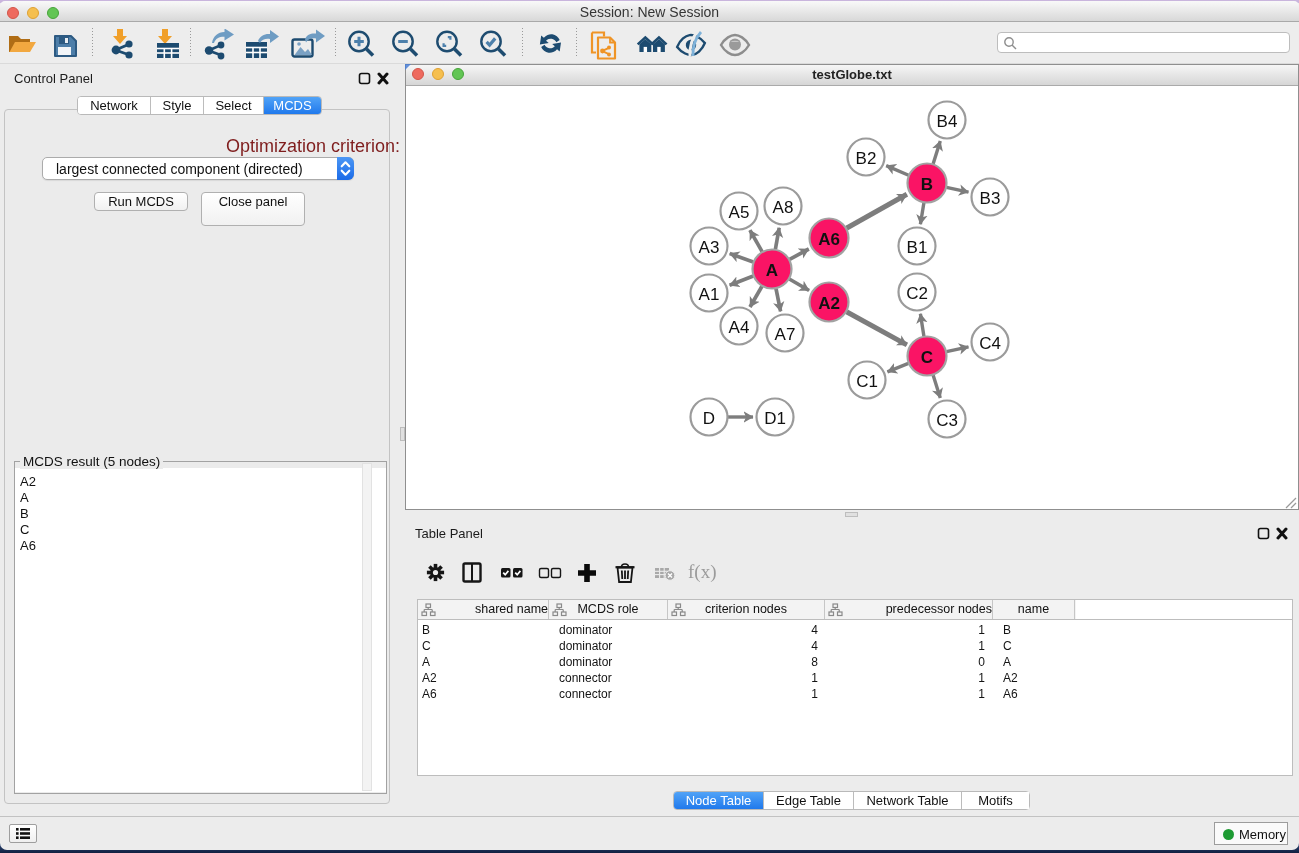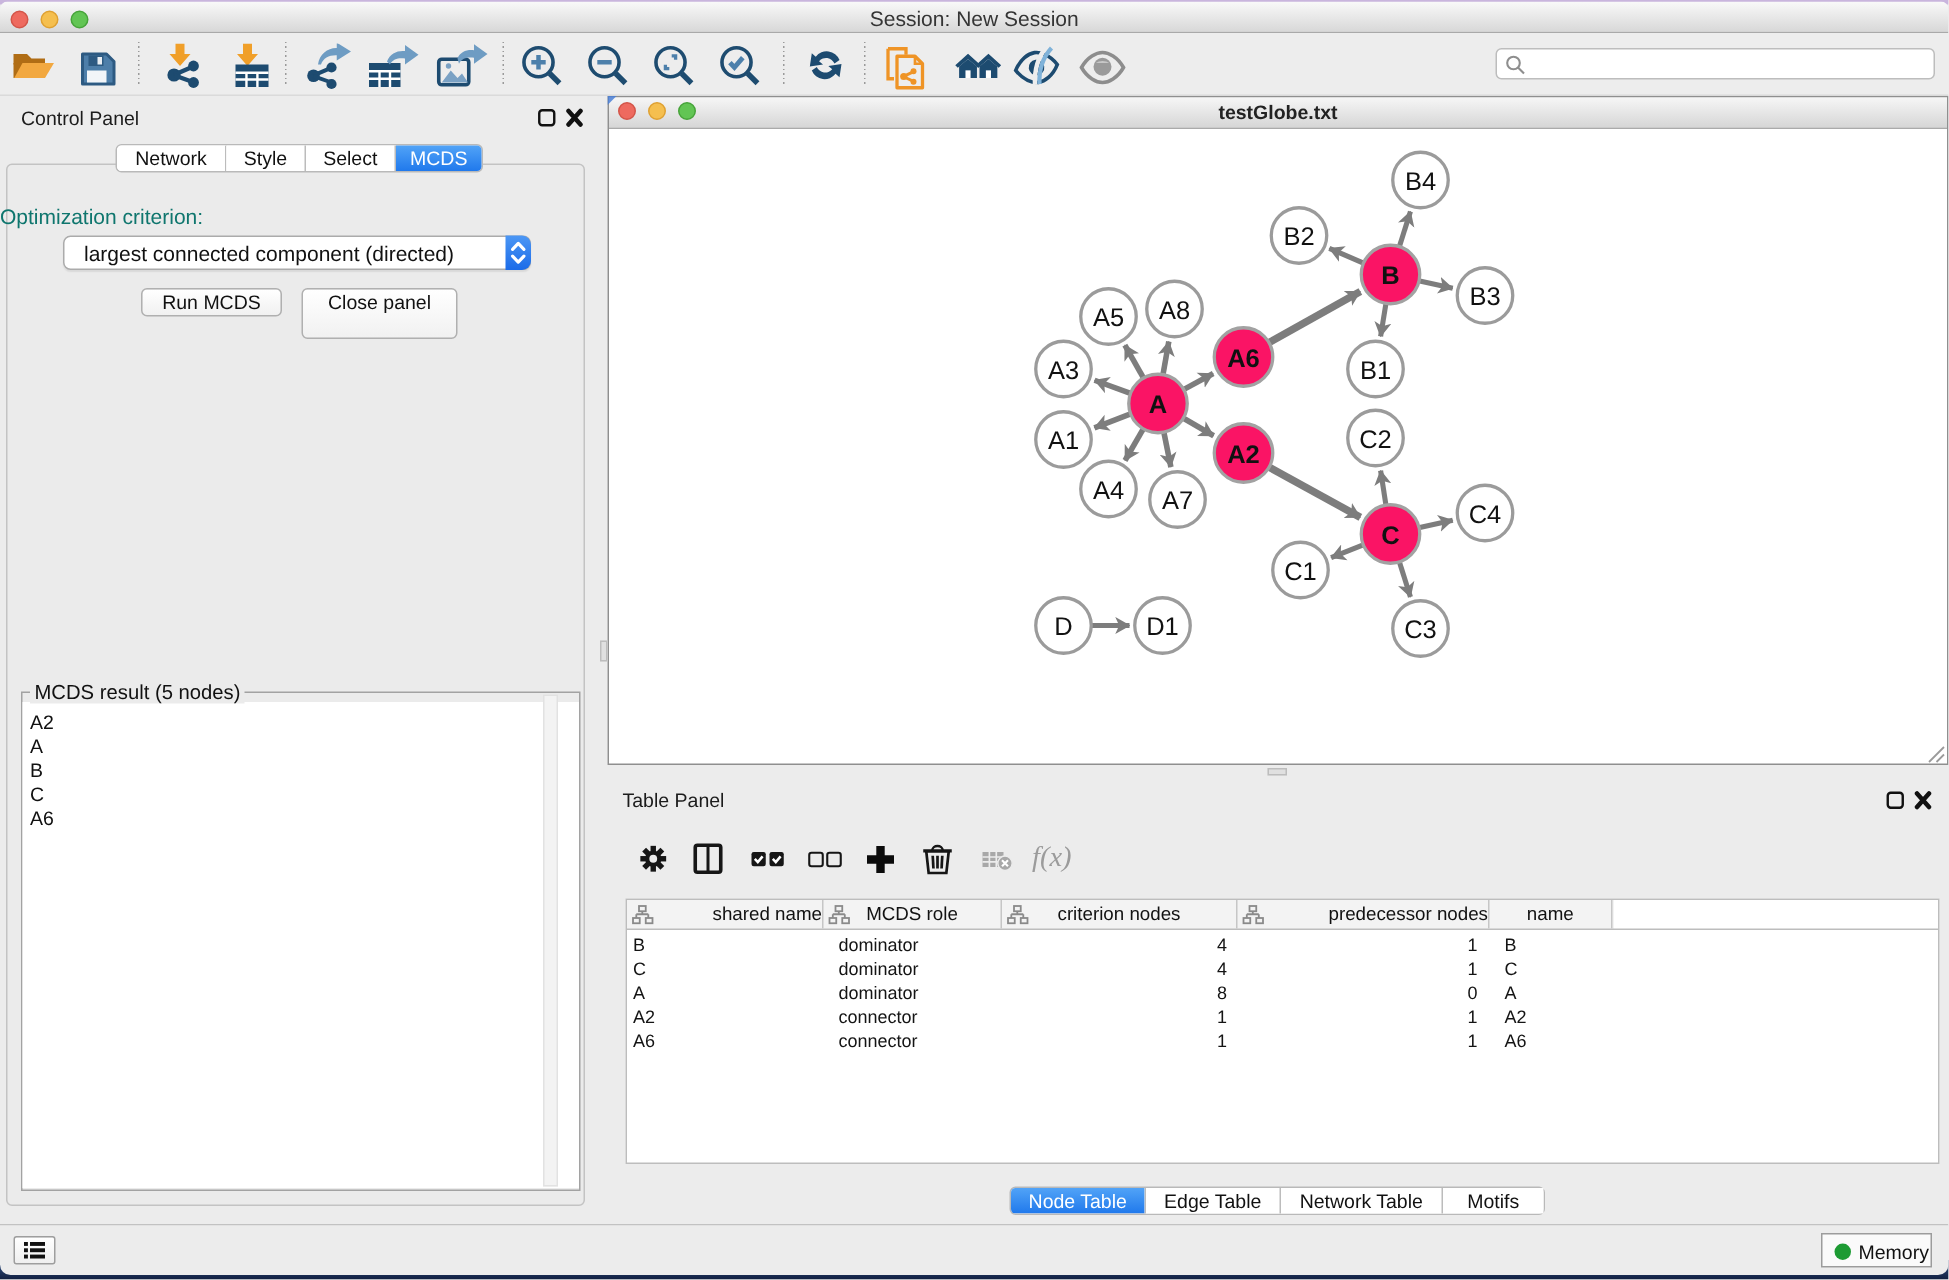--- a/index.html
+++ b/index.html
@@ -171,21 +171,21 @@
 </svg>
 
 <div class="abs" style="left:4px;top:109px;width:386px;height:695px;border:1px solid #c3c3c3;border-radius:4px;background:#ebebeb"></div>
 
 <div class="abs" style="left:77px;top:96px;width:245px;height:19px;border-radius:4px;background:#fff;border:1px solid #b9b9b9">
  <div class="seg" style="left:0;width:73px;border-radius:3px 0 0 3px">Network</div>
  <div class="seg" style="left:73px;width:53px">Style</div>
  <div class="seg" style="left:126px;width:60px">Select</div>
  <div class="seg" style="left:186px;width:57px;border-radius:0 3px 3px 0;background:linear-gradient(180deg,#51a3f7,#2079ec);color:#fff;border-right:none">MCDS</div>
 </div>
-<div class="abs" style="left:0;top:136px;width:400px;text-align:left;font-size:14px;color:#0f766e">Optimization criterion:</div>
+<div class="abs" style="left:0;top:136px;width:400px;text-align:right;font-size:18px;color:#7f1d1d">Optimization criterion:</div>
 
 <div class="abs" style="left:42px;top:157px;width:312px;height:23px;background:#fff;border:1px solid #ababab;border-radius:5px;box-shadow:0 1px 1px rgba(0,0,0,.08)">
  <div class="abs" style="left:13px;top:3px;font-size:14px;color:#111">largest connected component (directed)</div>
  <div class="abs" style="right:-1px;top:-1px;width:17px;height:23px;border-radius:0 6px 6px 0;background:linear-gradient(180deg,#4c97f5,#1b6be8)">
   <svg width="17" height="23" viewBox="0 0 17 23">
         <g fill="none" stroke="#fff" stroke-width="2.1" stroke-linecap="round" stroke-linejoin="round">
           <path d="M4.7 9.3 l3.8 -4 3.8 4"></path>
           <path d="M4.7 13.7 l3.8 4 3.8 -4"></path>
         </g>
       </svg>
@@ -340,21 +340,21 @@
       <g stroke="#ececec" stroke-width="1.1">
         <line x1="230" y1="10.3" x2="244" y2="10.3"></line>
         <line x1="230" y1="13.6" x2="244" y2="13.6"></line>
         <line x1="234.6" y1="7" x2="234.6" y2="17"></line>
         <line x1="239.2" y1="7" x2="239.2" y2="17"></line>
       </g>
  <circle cx="245" cy="14.5" r="4.8" fill="#a8a8a8" stroke="#ececec" stroke-width="1"></circle>
       <path d="M243 12.5 l4 4 M247 12.5 l-4 4" stroke="#fff" stroke-width="1.4"></path>
     </g>
 </svg>
-<div class="abs" style="left:688px;top:561px;font-family:'Liberation Serif',serif;font-style:italic;font-size:19px;color:#9b9b9b">f(x)</div>
+<div class="abs" style="left:688px;top:561px;font-family:'Liberation Serif',serif;font-size:19px;color:#9b9b9b">f(x)</div>
 
 <div class="abs" style="left:417px;top:599px;width:876px;height:177px;background:#fff;border:1px solid #bdbdbd"></div>
 <div class="abs" id="thead" style="left:418px;top:600px;width:658px;height:20px;background:#f3f3f3;border-bottom:1px solid #bdbdbd;font-size:12.5px;color:#111">
  <div class="abs" style="left:0;width:131px;height:100%;border-right:1px solid #c6c6c6;text-align:right;line-height:19px">shared name</div>
  <div class="abs" style="left:131px;width:119px;height:100%;border-right:1px solid #c6c6c6;text-align:center;line-height:19px">MCDS role</div>
  <div class="abs" style="left:250px;width:157px;height:100%;border-right:1px solid #c6c6c6;text-align:center;line-height:19px">criterion nodes</div>
  <div class="abs" style="left:407px;width:168px;height:100%;border-right:1px solid #c6c6c6;text-align:right;line-height:19px">predecessor nodes</div>
  <div class="abs" style="left:575px;width:82px;height:100%;border-right:1px solid #c6c6c6;text-align:center;line-height:19px">name</div>
 </div>
 <div class="abs" style="left:1076px;top:600px;width:216px;height:20px;border-bottom:1px solid #bdbdbd"></div>

